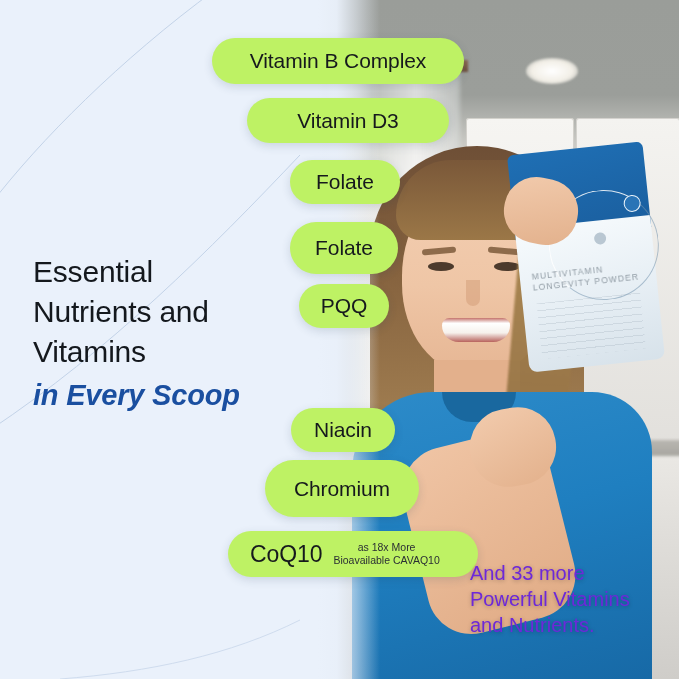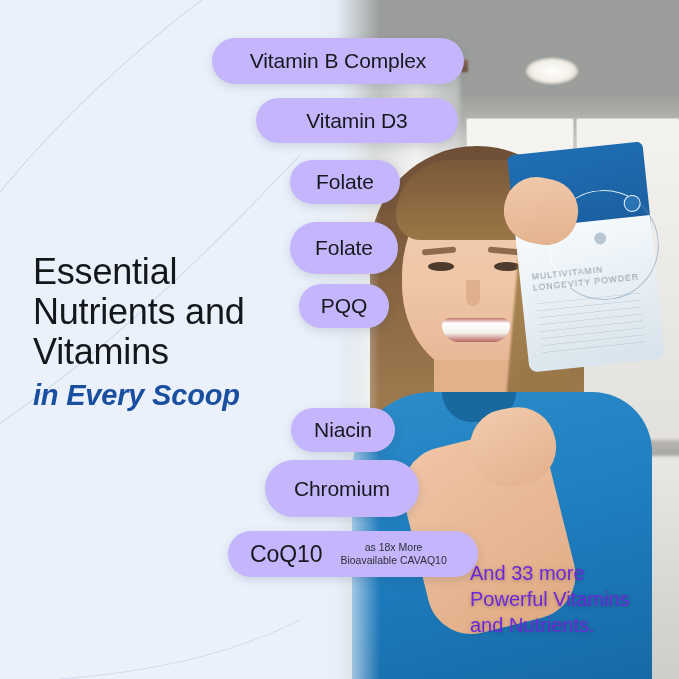--- a/index.html
+++ b/index.html
@@ -93,30 +93,30 @@
 
   
   .photo-fade{position:absolute;left:318px;top:0;width:62px;height:679px;
     background:linear-gradient(90deg,#eaf1fb 0%,rgba(234,241,251,.96) 30%,rgba(234,241,251,.55) 62%,rgba(234,241,251,0) 100%);}
 
   
   .arcs{position:absolute;left:0;top:0;width:679px;height:679px;pointer-events:none;}
 
   
   .headline{position:absolute;left:33px;top:252px;width:250px;}
-  .headline .ln{font-size:36px;line-height:40px;color:#14181d;font-weight:400;letter-spacing:-.2px;}
+  .headline .ln{font-size:30px;line-height:40px;color:#14181d;font-weight:400;letter-spacing:-.2px;}
   .headline .accent{font-size:29px;line-height:42px;color:#1a4fa0;font-style:italic;font-weight:700;
     letter-spacing:-.2px;margin-top:2px;}
 
   
   .pill{position:absolute;display:flex;align-items:center;justify-content:center;
-    background:#c4b5fd;border-radius:999px;box-shadow:0 3px 10px rgba(40,60,90,.16);
+    background:#bef264;border-radius:999px;box-shadow:0 3px 10px rgba(40,60,90,.16);
     color:#16191d;white-space:nowrap;}
   .pill .main{font-size:21px;letter-spacing:-.1px;}
-  .pill.coq{justify-content:flex-start;padding-left:22px;gap:18px;}
+  .pill.coq{justify-content:flex-start;padding-left:22px;gap:11px;}
   .pill.coq .main{font-size:23px;}
   .pill .sub{font-size:10.5px;line-height:13px;color:#2b2f34;text-align:center;}
 
   
   .bottom-copy{position:absolute;left:470px;top:560px;width:200px;color:#6d28d9;
     font-size:20px;line-height:26px;text-shadow:0 1px 4px rgba(0,0,0,.28);}
 </style>
 </head>
 <body>
 
@@ -179,21 +179,21 @@
   <div class="headline">
     <div class="ln">Essential</div>
     <div class="ln">Nutrients and</div>
     <div class="ln">Vitamins</div>
     <div class="accent">in Every Scoop</div>
   </div>
 
   <div class="pill" style="left:212px;top:38px;width:252px;height:46px;">
     <span class="main">Vitamin B Complex</span>
   </div>
-  <div class="pill" style="left:256px;top:98px;width:202px;height:45px;">
+  <div class="pill" style="left:247px;top:98px;width:202px;height:45px;">
     <span class="main">Vitamin D3</span>
   </div>
   <div class="pill" style="left:290px;top:160px;width:110px;height:44px;">
     <span class="main">Folate</span>
   </div>
   <div class="pill" style="left:290px;top:222px;width:108px;height:52px;">
     <span class="main">Folate</span>
   </div>
   <div class="pill" style="left:299px;top:284px;width:90px;height:44px;">
     <span class="main">PQQ</span>

